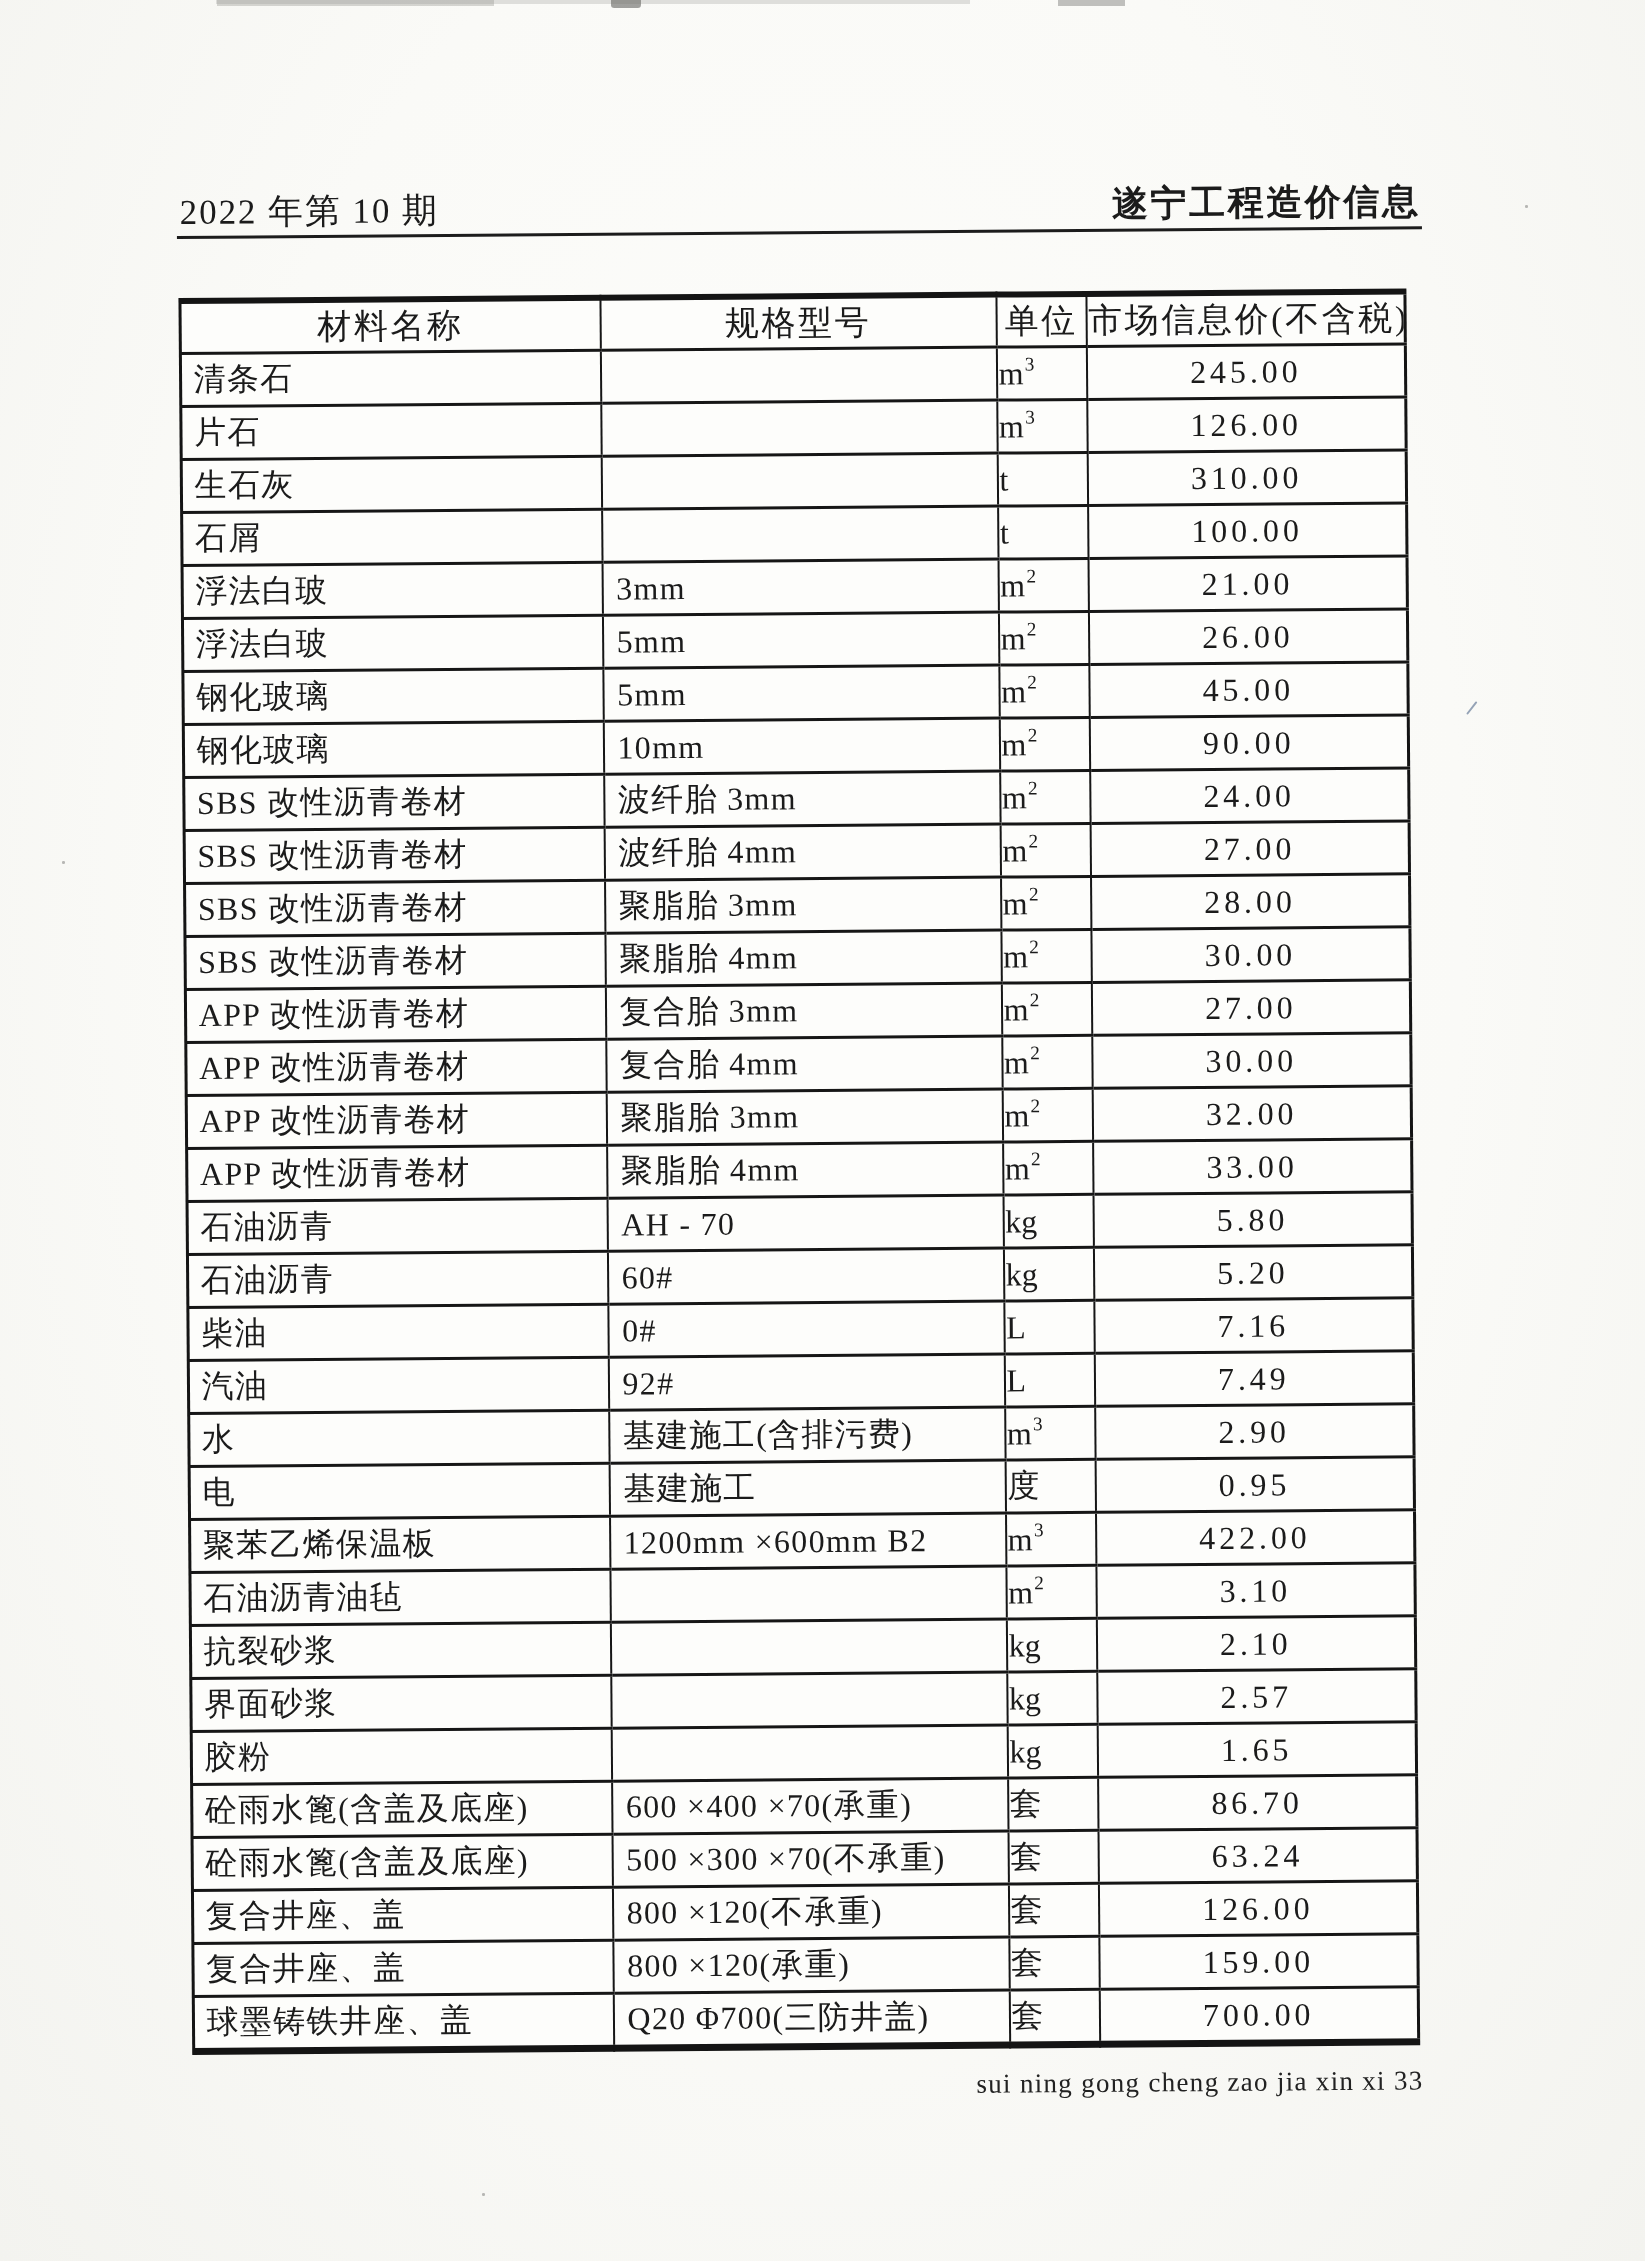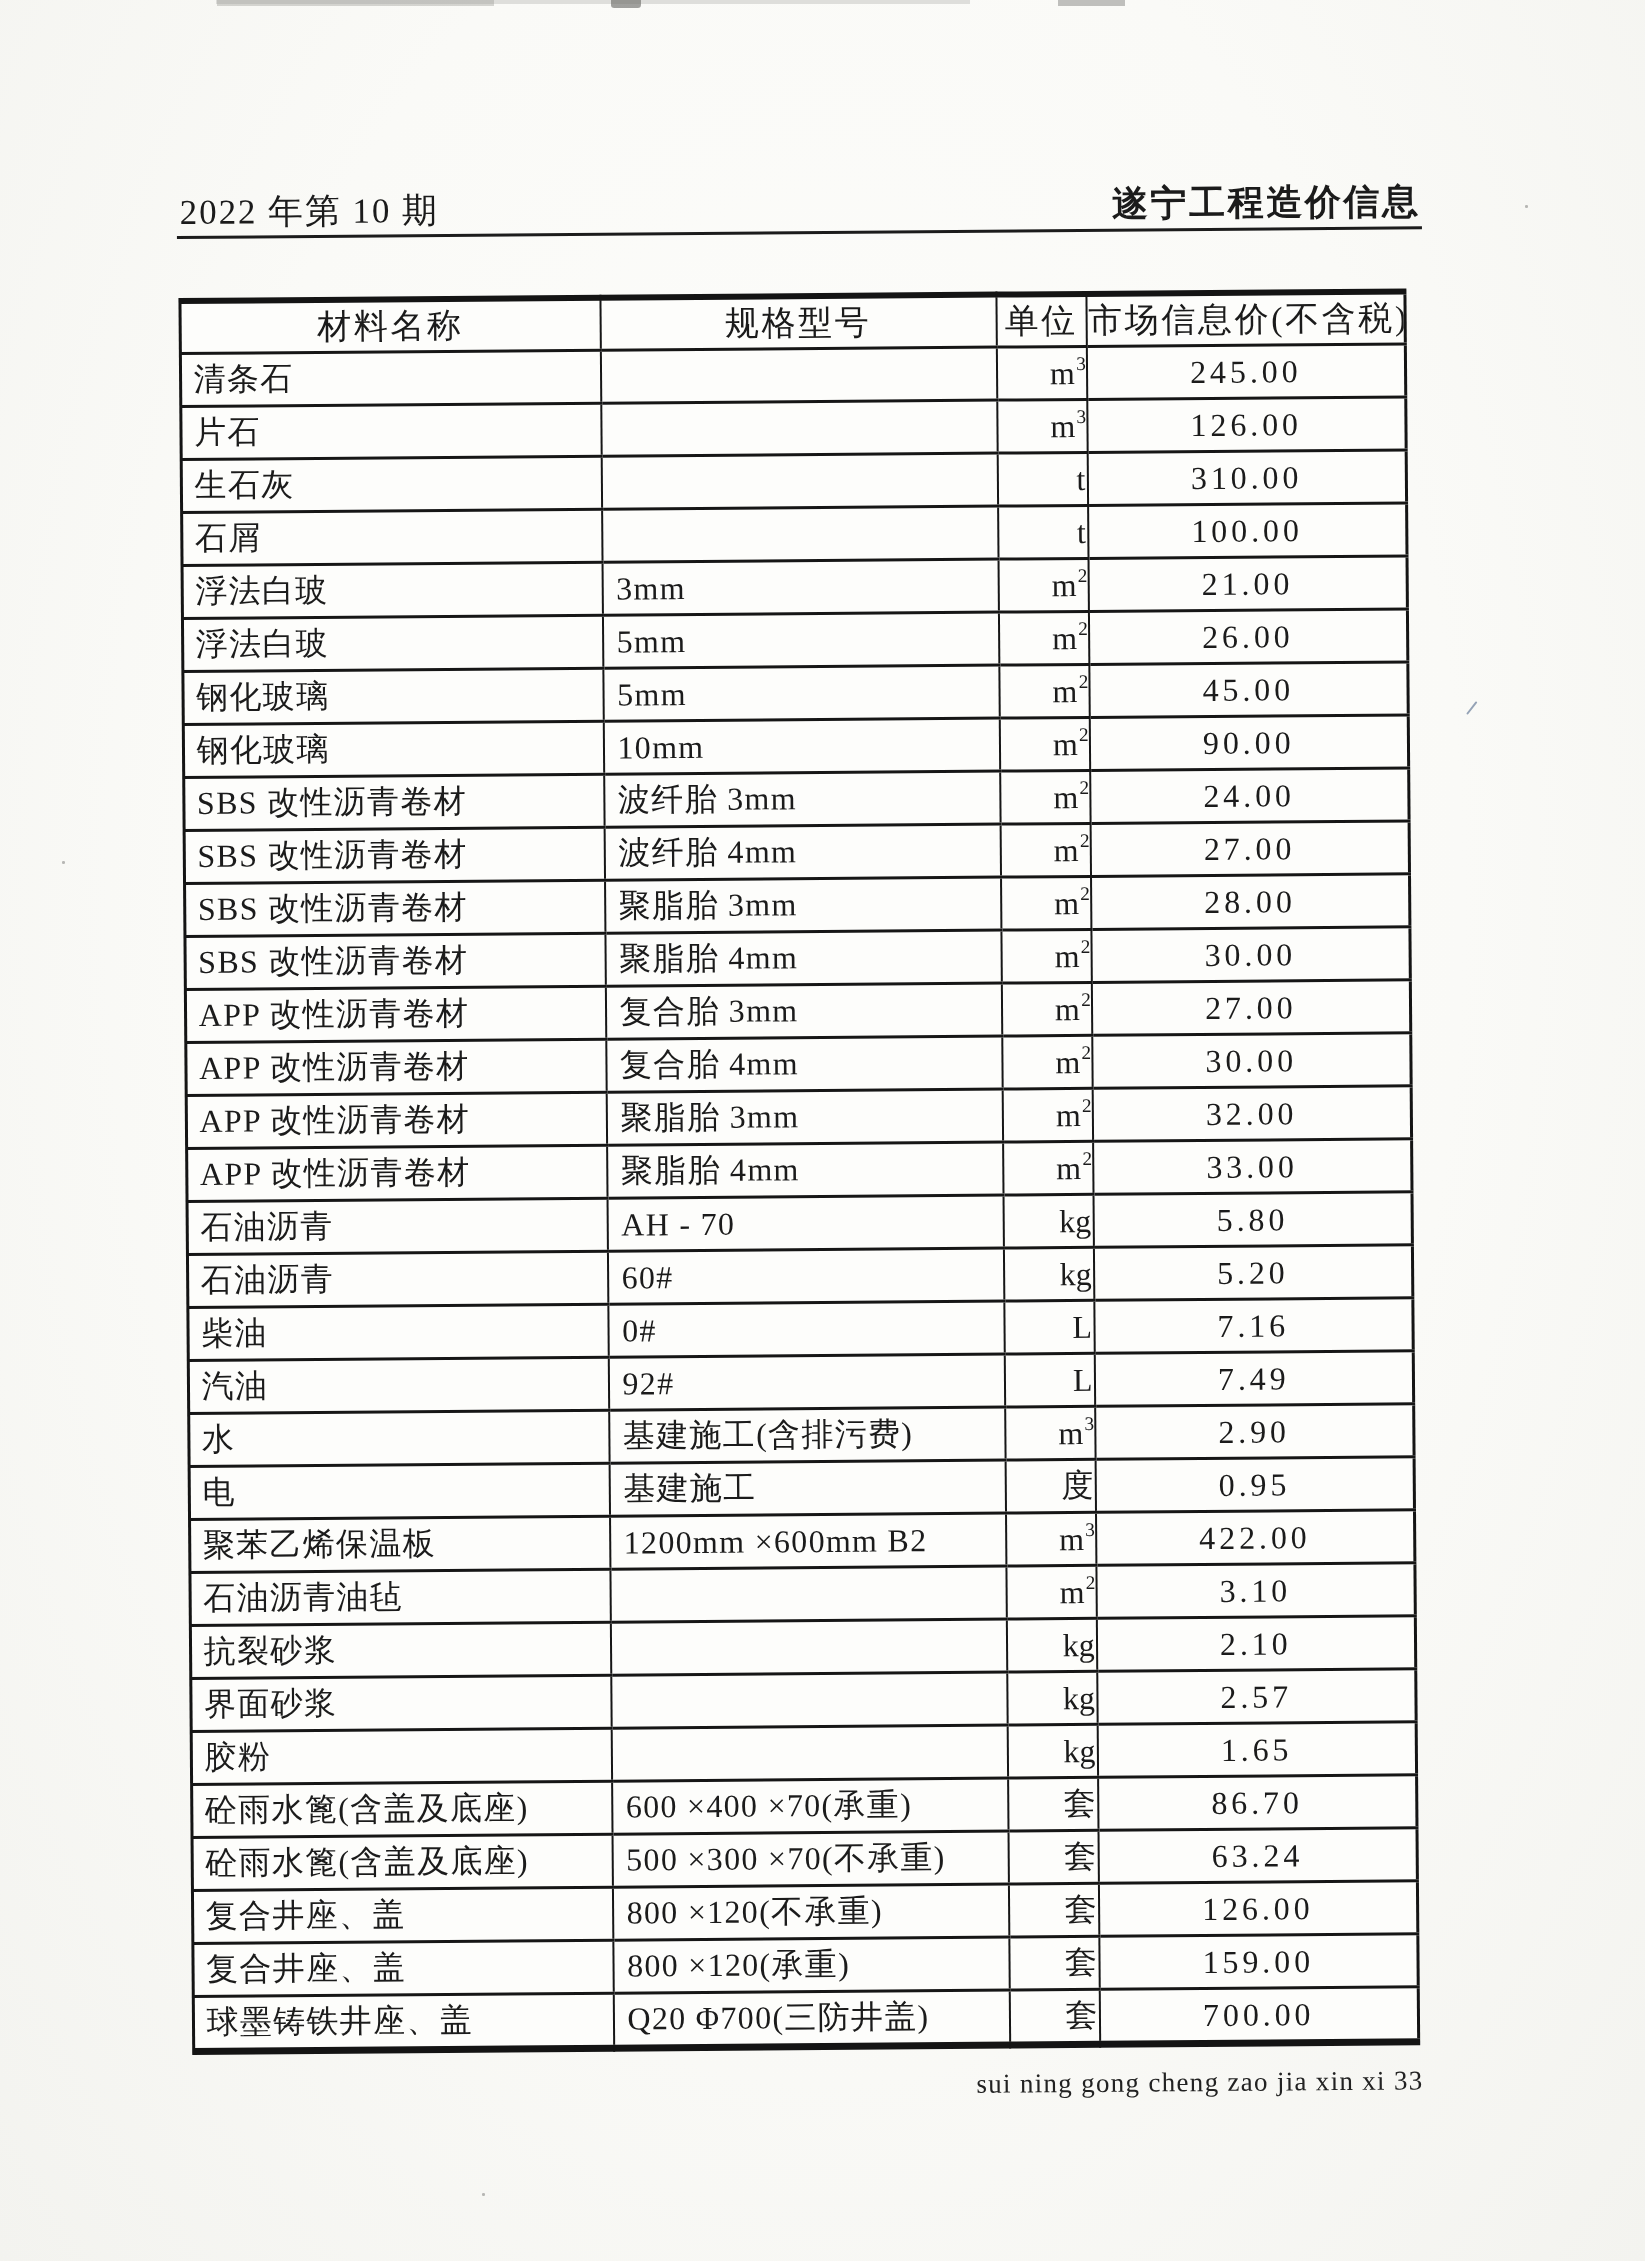--- a/index.html
+++ b/index.html
@@ -86,21 +86,21 @@
     font-weight: normal;
     letter-spacing: 2.6px;
     text-align: center;
   }
   .price-table tbody td {
     height: 48px;
     font-size: 32px;
   }
   td.cell-name  { text-align: left; padding-left: 11.6px; letter-spacing: 1.3px; }
   td.cell-spec  { text-align: left; padding-left: 13px; letter-spacing: 1.3px; }
-  td.cell-unit  { text-align: right; font-size: 32px; margin-left: 32px; }
+  td.cell-unit  { text-align: left; font-size: 32px; margin-left: 32px; }
   td.cell-price { text-align: center; font-size: 34px; letter-spacing: 3.9px; }
 
   .unit-sup {
     font-size: 19.3px;
     position: relative;
     top: -14px;
     left: 1.3px;
     letter-spacing: 0;
   }
 

